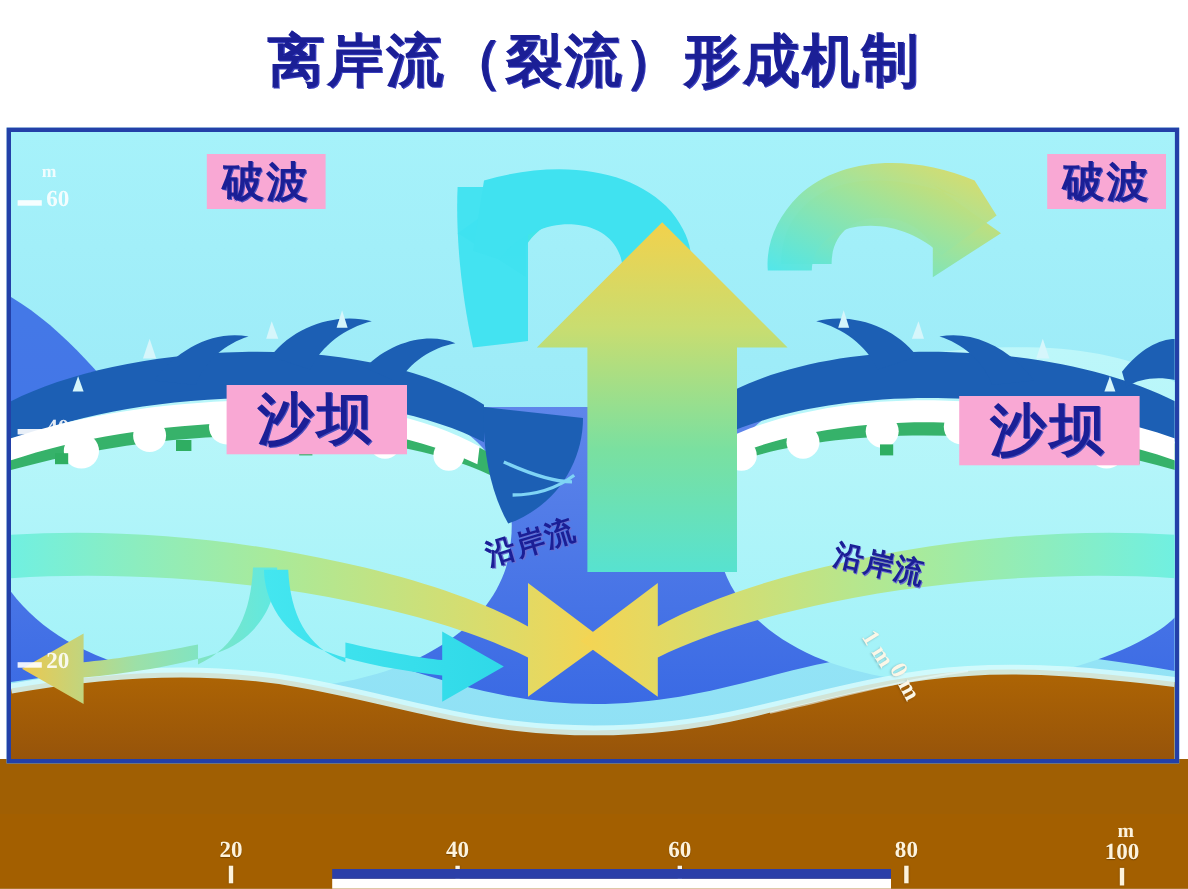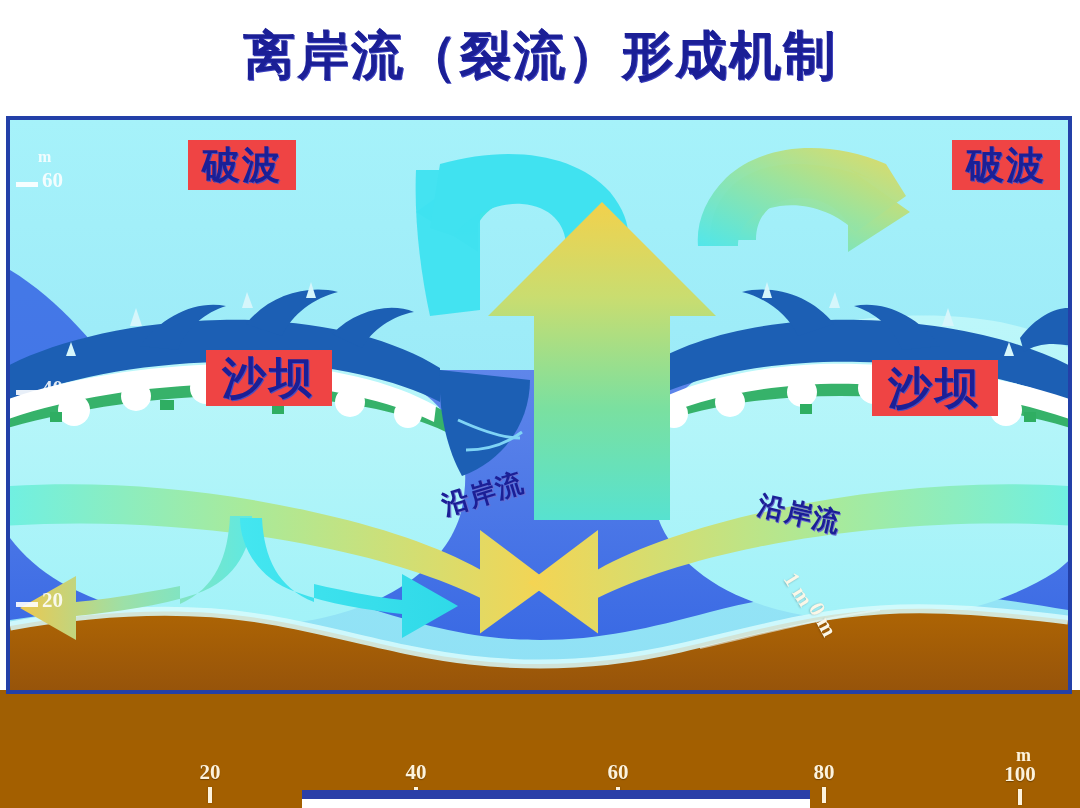--- a/index.html
+++ b/index.html
@@ -82,27 +82,27 @@
   .yunit{
     position:absolute;color:#ffffff;font-size:16px;font-weight:bold;
     font-family:"Liberation Serif","DejaVu Serif",serif;opacity:.85;
   }
 
   
   .cn-label{
     position:absolute;z-index:60;
     font-family:"DejaVu Sans","Liberation Sans",sans-serif;
     font-weight:bold;color:#1b1f96;
-    background:#ef4444;
+    background:#f9a8d4;
     text-shadow:1px 1px 0 #4a4fc0;
     line-height:1.0;
     white-space:nowrap;
   }
   .lbl-powo{font-size:38px;padding:6px 14px;letter-spacing:2px;}
-  .lbl-shaba{font-size:44px;padding:6px 16px;letter-spacing:3px;}
+  .lbl-shaba{font-size:51px;padding:6px 28px;letter-spacing:3px;}
   .lbl-lieliu{font-size:34px;padding:7px 14px;letter-spacing:2px;}
   .lbl-yanan{
     font-size:27px;padding:2px 4px;letter-spacing:1px;
     background:transparent;text-shadow:1px 1px 0 #6a6fd0;
   }
 
   
   .depth-label{
     position:absolute;z-index:55;color:#fbf7e8;
     font-size:22px;font-weight:bold;

